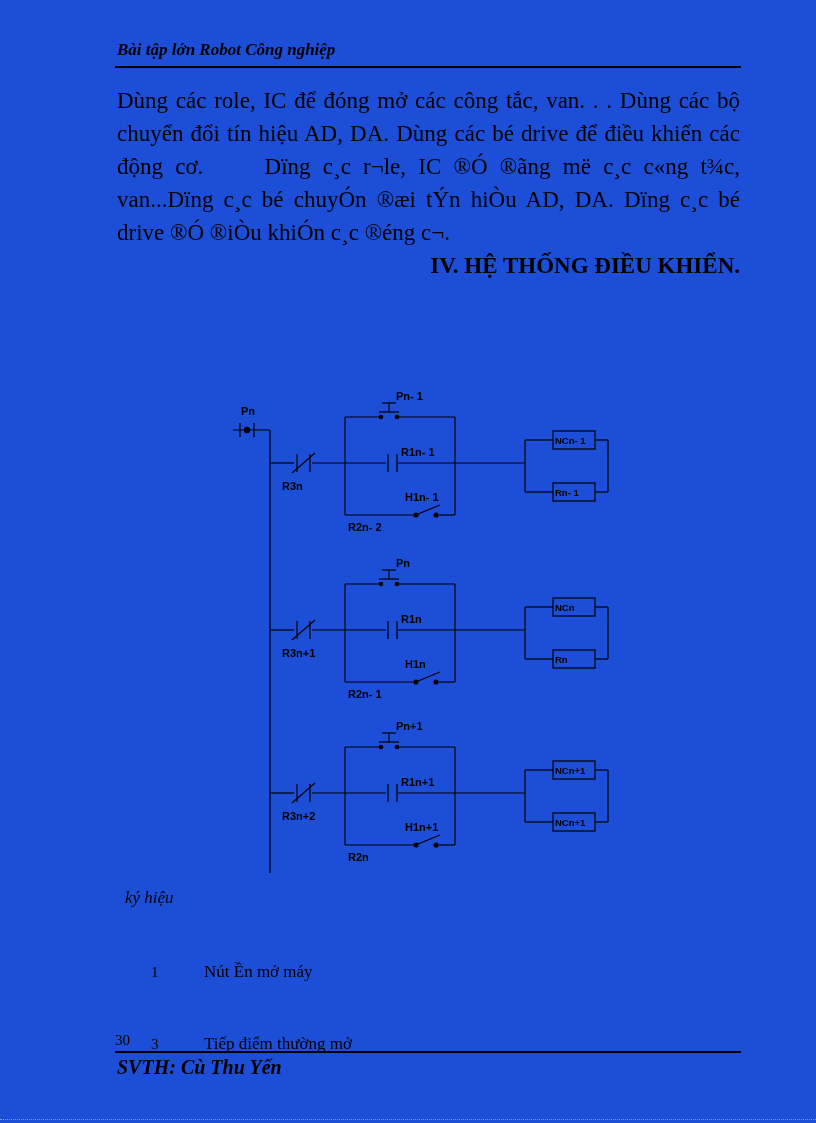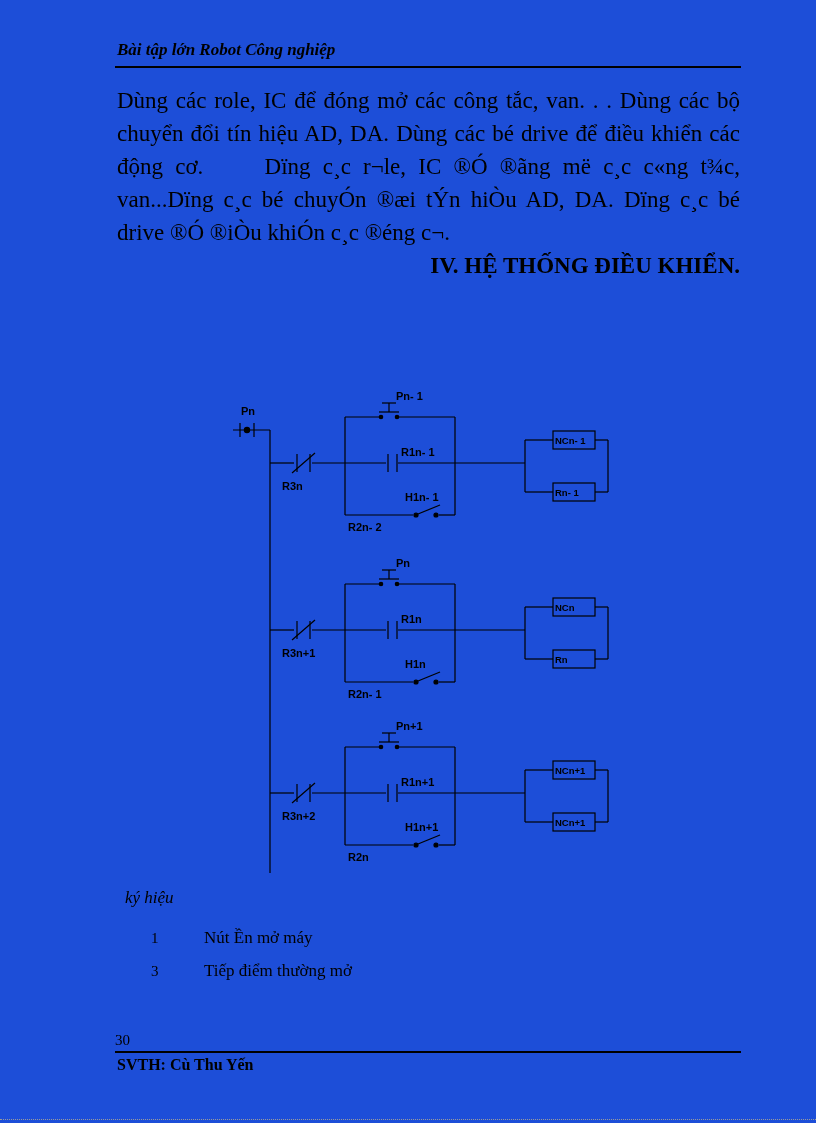--- a/index.html
+++ b/index.html
@@ -23,29 +23,29 @@
   .content .heading { font-weight:bold; text-align:right; }
   .content .indented { text-indent:45px; }
   .diagram-wrap { position:absolute; left:0; top:385px; width:816px; height:500px; }
   svg text {
     font-family:"Liberation Sans", sans-serif; font-size:11px; font-weight:bold;
     fill:#000; stroke:none;
   }
   svg text.small { font-size:9.5px; }
   .legend { position:absolute; left:125px; top:880px; font-size:17px; }
   .legend-title { font-style:italic; height:36px; line-height:36px; }
-  .legend-row { height:33px; line-height:44px; padding-left:26px; }
+  .legend-row { height:33px; line-height:33px; padding-left:26px;margin-top:39px; }
   .legend-num { display:inline-block; width:53px; font-size:15px; }
   .page-number {
     position:absolute; left:115px; top:1032px; width:626px;
     text-align:left; font-size:15px;
   }
   .footer-author {
     position:absolute; left:117px; top:1056px;
-    font-size:16px; font-weight:bold; 
+    font-size:20px; font-weight:bold; font-style:italic;
   }
   .bottom-dotted { position:absolute; left:0; top:1119px; width:816px; border-top:1px dotted #9a9a9a; }
 </style>
 </head>
 <body>
 
 <div class="page">
 
   <div class="header-title">Bài tập lớn Robot Công nghiệp</div>
   <div class="rule header-rule"></div>

